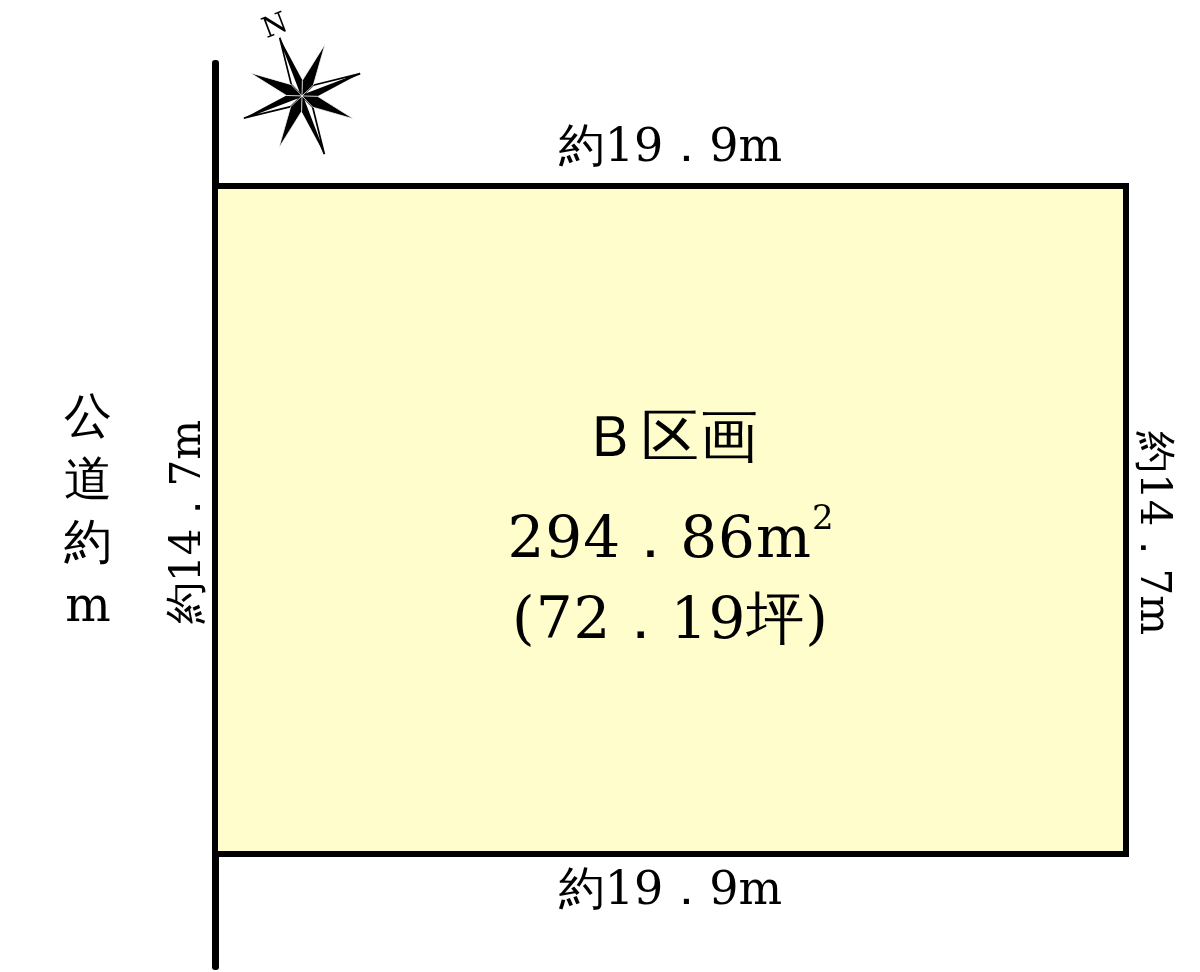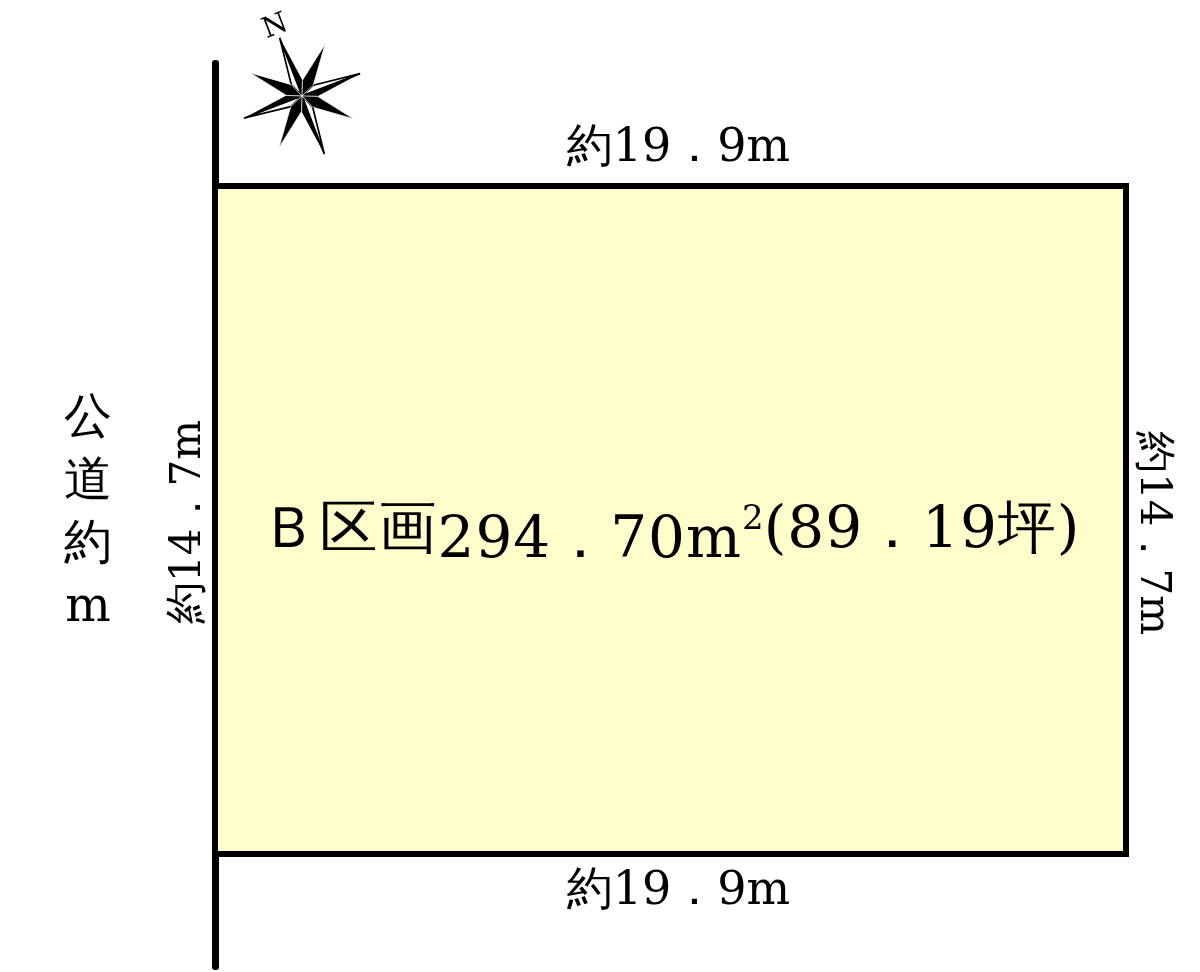--- a/index.html
+++ b/index.html
@@ -23,21 +23,21 @@
   }
   .plot {
     position: absolute;
     left: 212px;
     top: 183px;
     width: 917px;
     height: 674px;
     box-sizing: border-box;
     border: 6px solid #000000;
     display: flex;
-    flex-direction: row;
+    flex-direction: column;
     align-items: center;
     justify-content: center;
     padding-top: 14px;
   }
   .plot-line {
     font-size: 58px;
     line-height: 81px;
     white-space: nowrap;
     letter-spacing: 1px;
     text-align: center;
@@ -48,21 +48,20 @@
     letter-spacing: 0;
   }
   .dim-horiz {
     position: absolute;
     left: 212px;
     width: 917px;
     text-align: center;
     font-size: 46px;
     line-height: 1;
     white-space: nowrap;
-    margin-left: 8px;
   }
   .dim-top { top: 122px; }
   .dim-bottom { top: 865px; }
   .dim-vert {
     position: absolute;
     font-size: 42px;
     line-height: 1;
     white-space: nowrap;
   }
   .dim-left {
@@ -127,22 +126,22 @@
 
   <div class="road-text">
     <span>公</span>
     <span>道</span>
     <span>約</span>
     <span>m</span>
   </div>
 
   <div class="plot" style="background: rgb(255, 253, 203); border-color: rgb(0, 0, 0);">
     <div class="plot-line">Ｂ区画</div>
-    <div class="plot-line"><span>294．70m</span><sup>2</sup></div>
-    <div class="plot-line">(89．19坪)</div>
+    <div class="plot-line"><span>294．86m</span><sup>2</sup></div>
+    <div class="plot-line">(72．19坪)</div>
   </div>
 
   <div class="dim-horiz dim-top">約19．9m</div>
   <div class="dim-horiz dim-bottom">約19．9m</div>
   <div class="dim-vert dim-left">約14．7m</div>
   <div class="dim-vert dim-right">約14．7m</div>
 
 </div>
 
 </body></html>

